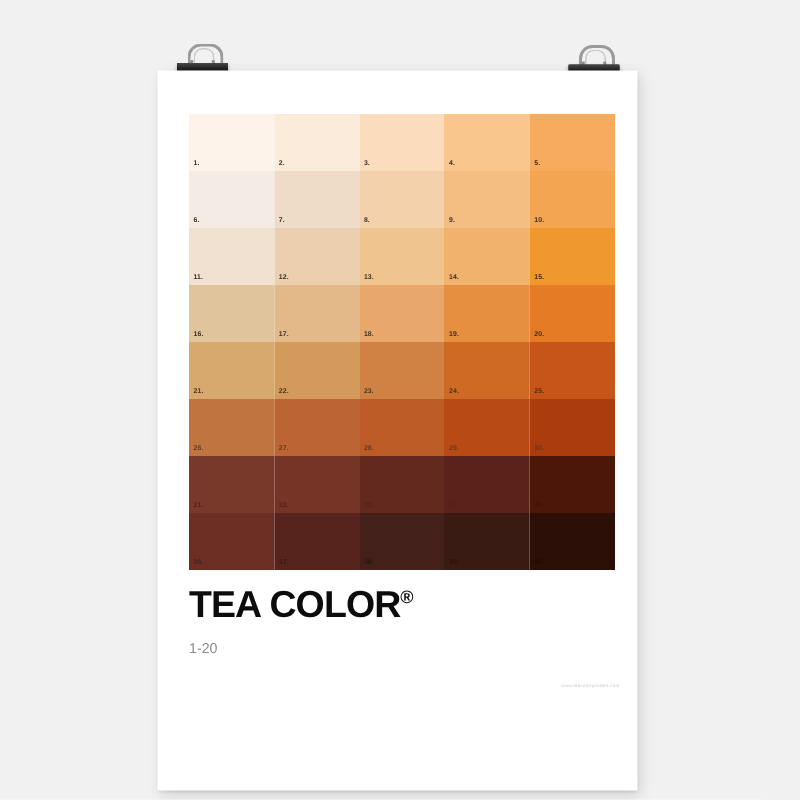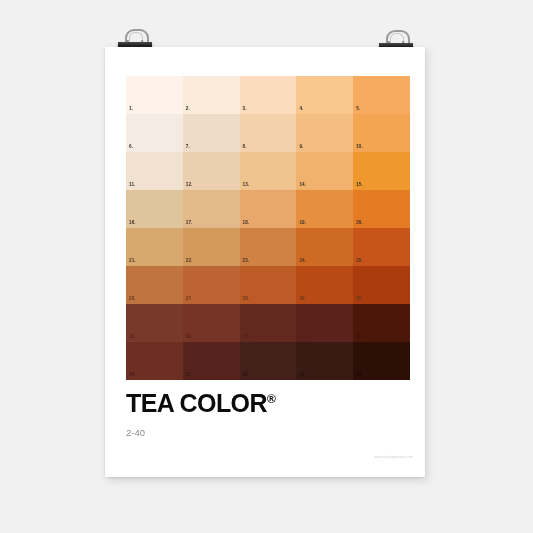--- a/index.html
+++ b/index.html
@@ -38,21 +38,21 @@
   .clip .arm-l,.clip .arm-r{
     position:absolute;top:14px;width:2px;height:14px;background:#8e8e8e;
   }
   .clip .arm-l{left:14px;transform:rotate(8deg);}
   .clip .arm-r{left:30px;transform:rotate(-8deg);}
   #clip-left{left:112px;top:26px;}
   #clip-right{left:373px;top:27px;}
 
   
   #poster{
-    position:absolute;left:105px;top:47px;width:320px;height:430px;
+    position:absolute;left:105px;top:47px;width:320px;height:480px;
     background:#ffffff;
     box-shadow:2px 3px 9px rgba(0,0,0,.13), 0 1px 2px rgba(0,0,0,.10);
   }
   #swatch-grid{
     position:absolute;left:21px;top:29px;width:284px;height:304px;
     display:grid;grid-template-columns:repeat(5,1fr);grid-template-rows:repeat(8,1fr);
   }
   .swatch{position:relative;}
   .swatch-label{
     position:absolute;left:3px;bottom:2px;
@@ -216,19 +216,19 @@
         <div class="swatch" style="background: rgb(58, 27, 20);">
           <span class="swatch-label" style="color: rgb(38, 16, 12);">39.</span>
         </div>
         <div class="swatch" style="background: rgb(44, 15, 7);">
           <span class="swatch-label" style="color: rgb(28, 10, 5);">40.</span>
         </div>
       </div>
 
     <div id="poster-text">
       <div id="poster-title"><span>TEA COLOR</span><span class="reg">®</span></div>
-      <div id="poster-range">2-40</div>
+      <div id="poster-range">1-20</div>
     </div>
 
     <div id="poster-credit">www.teacolorposters.com</div>
   </div>
 
 </div>
 
 </body></html>

